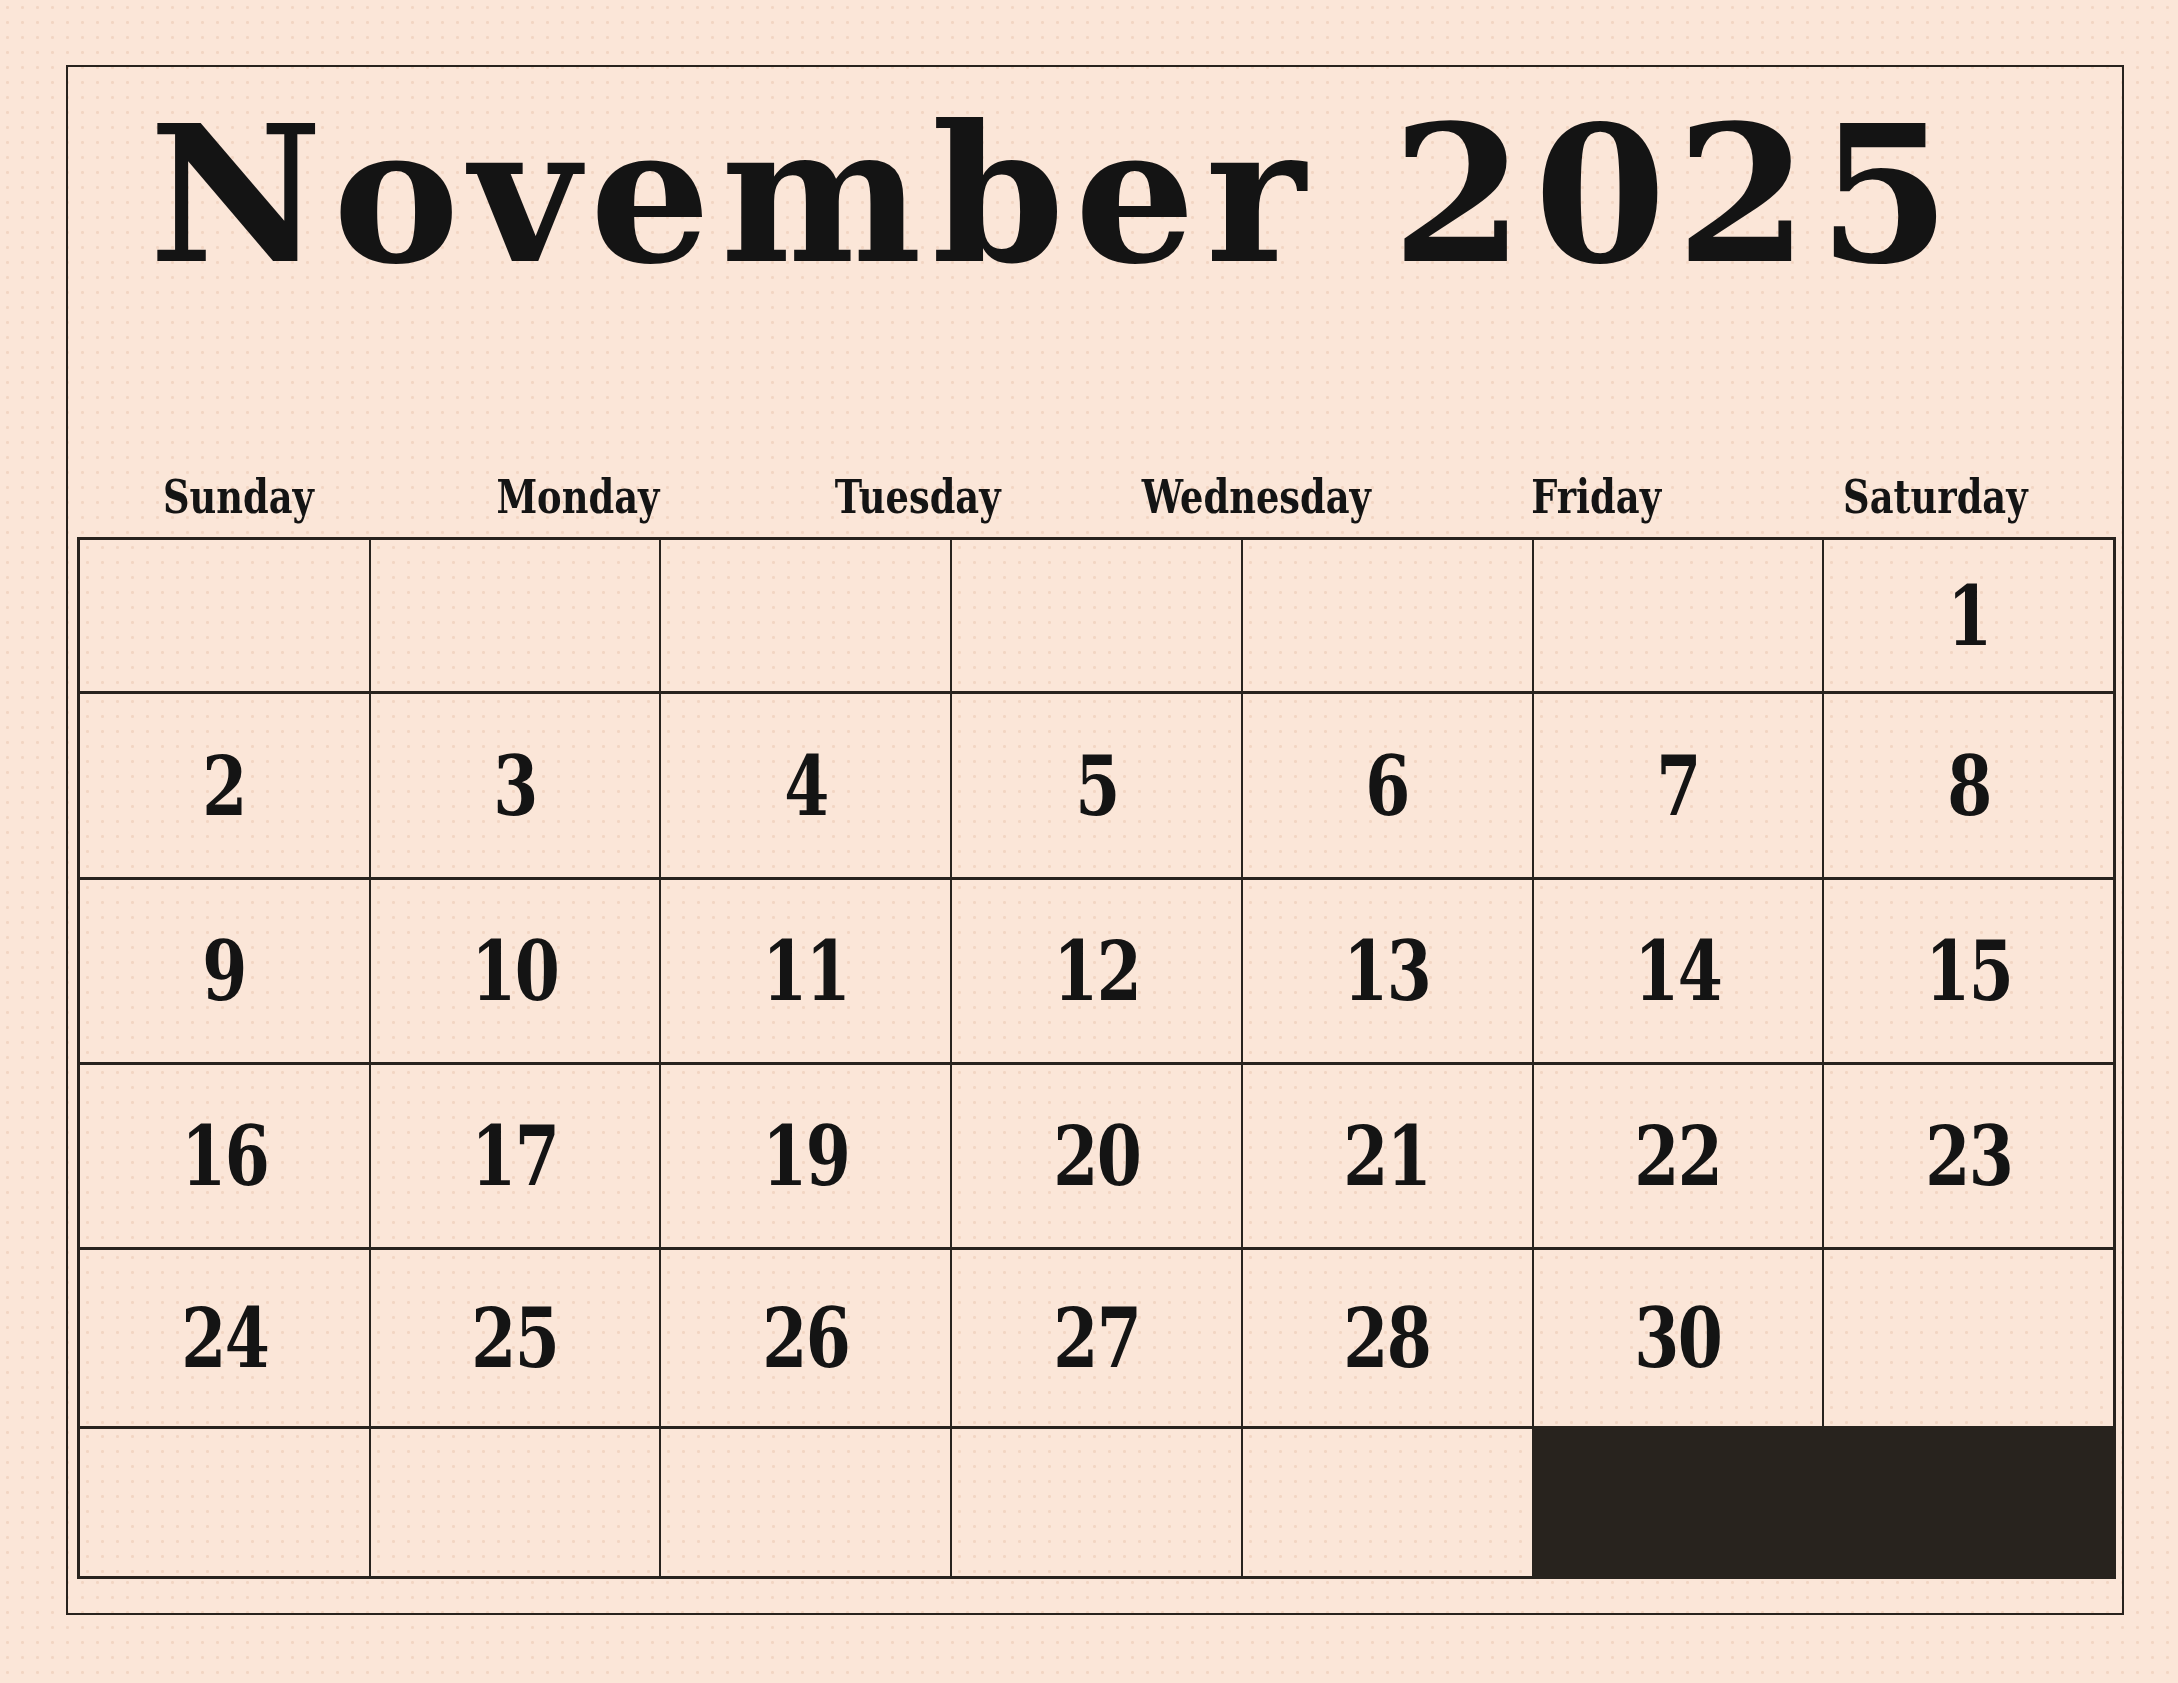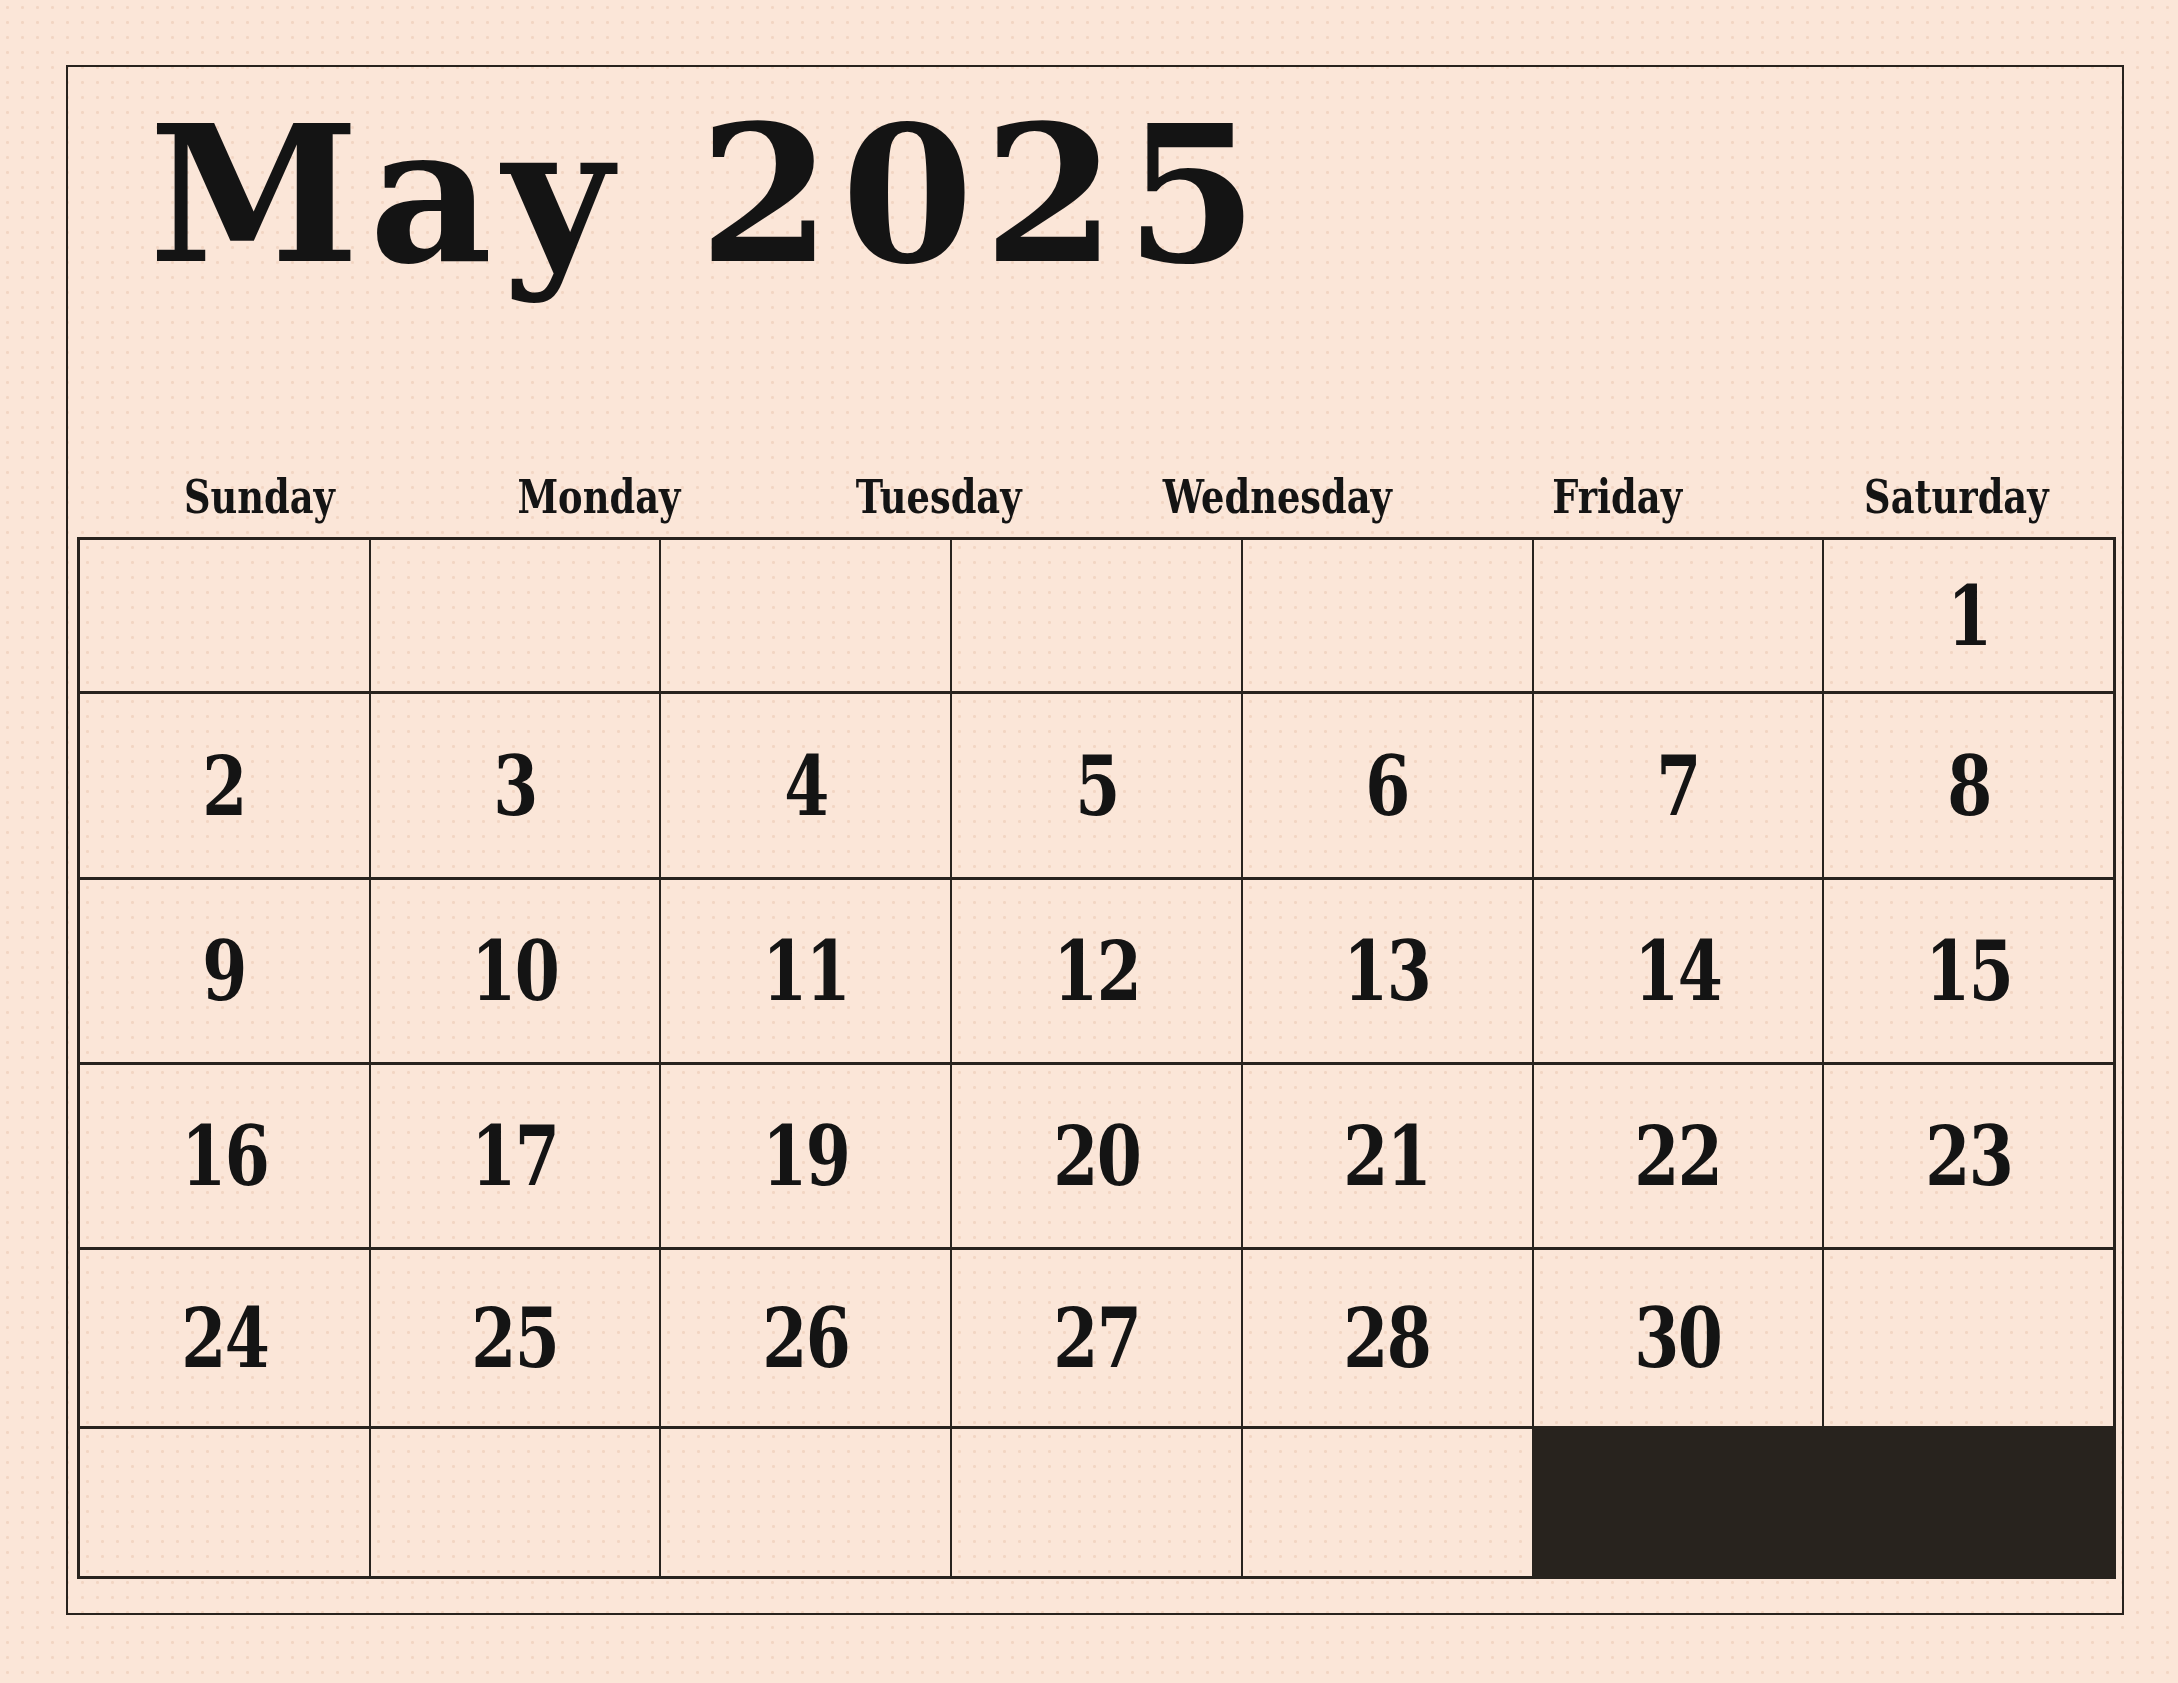--- a/index.html
+++ b/index.html
@@ -36,21 +36,21 @@
   }
   .title {
     font-size: 190px;
     font-weight: bold;
     letter-spacing: 10px;
     white-space: nowrap;
     line-height: 1;
   }
   .weekday-row {
     position: absolute;
-    left: 22px;
+    left: 1px;
     top: 398px;
     width: 2036px;
     height: 63px;
     display: flex;
   }
   .weekday {
     flex: 1 1 0;
     display: flex;
     align-items: center;
     justify-content: center;
@@ -92,21 +92,21 @@
     transform-origin: center;
     letter-spacing: -2px;
   }
 </style>
 </head>
 <body>
 
 <div class="frame">
 
   <div class="title-band">
-    <div class="title">May 2025</div>
+    <div class="title">November 2025</div>
   </div>
 
   <div class="weekday-row">
     <div class="weekday">
         <span class="label">Sunday</span>
       </div>
     <div class="weekday">
         <span class="label">Monday</span>
       </div>
     <div class="weekday">

